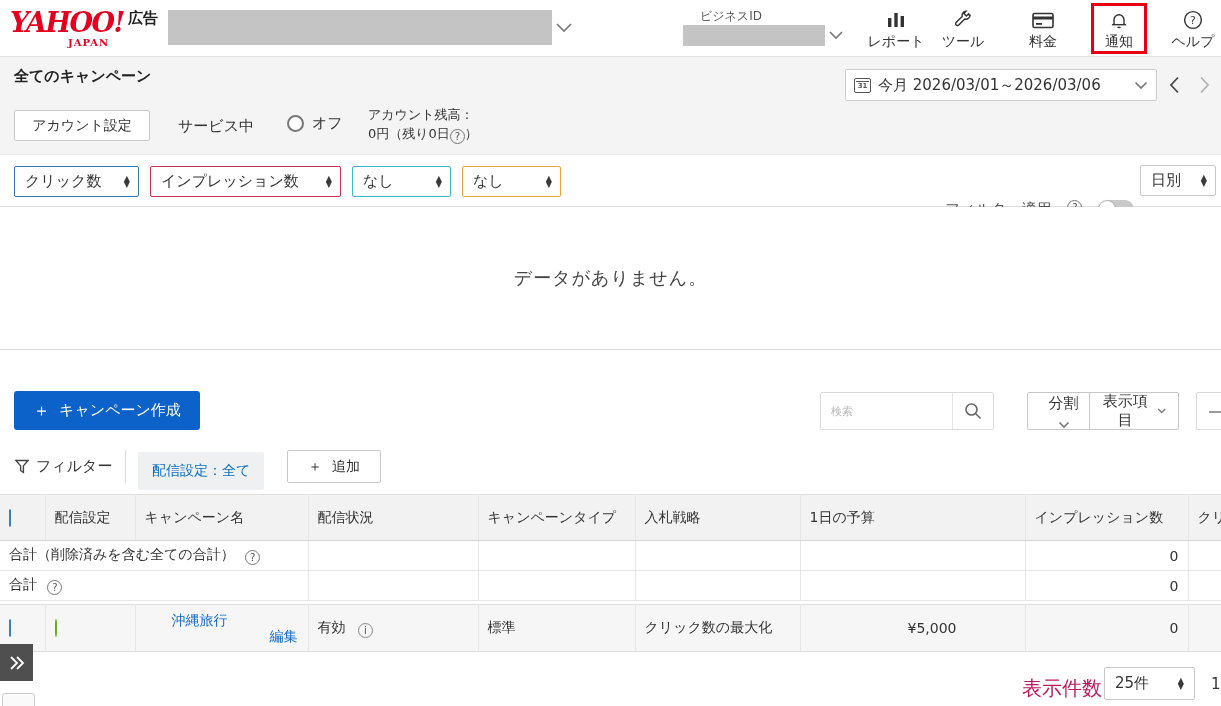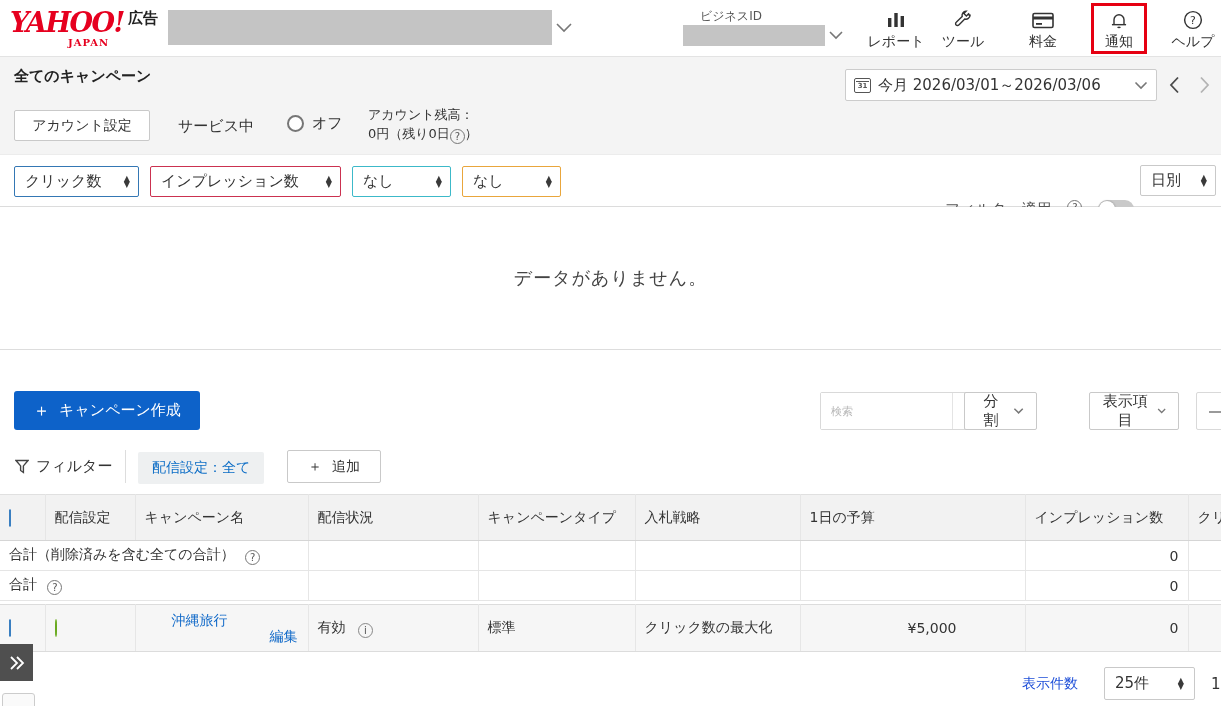--- a/index.html
+++ b/index.html
@@ -82,21 +82,21 @@
     justify-content:center; cursor:pointer; background:#fff; }
   .tool-btn { position:absolute; top:392px; height:38px; gap:8px; font-size:15px; padding:0 12px; }
   .partial-btn { position:absolute; left:1196px; top:392px; width:40px; height:38px;
     border:1px solid #d9d9d9; border-radius:2px; background:#fff; }
   .partial-btn::after { content:""; position:absolute; left:12px; top:18px; width:14px; height:2px; background:#9a9a9a; }
 
   
   .filter-lbl { position:absolute; left:15px; top:457px; font-size:15px; color:#333; display:flex;
     align-items:center; gap:7px; cursor:pointer; }
   .vdiv { position:absolute; left:125px; top:450px; width:1px; height:33px; background:#ddd; }
-  .chip { position:absolute; left:138px; top:452px; height:32px; padding:8px 14px; background:#eef0f1;
+  .chip { position:absolute; left:138px; top:452px; height:38px; padding:8px 14px; background:#eef0f1;
     color:#0c6dc6; font-size:14px; display:flex; align-items:center; border-radius:2px; cursor:pointer; }
   .add-btn { position:absolute; left:287px; top:450px; width:94px; height:33px; gap:10px; font-size:14px; }
 
   
   #campaign-table { position:absolute; top:494px; left:0; width:1260px; border-collapse:collapse;
     table-layout:fixed; font-size:14px; }
   #campaign-table th, #campaign-table td { border-right:1px solid #e6e6e6; padding:0 9px;
     overflow:hidden; white-space:nowrap; }
   #campaign-table thead th { background:#f2f2f2; border-top:1px solid #e0e0e0;
     border-bottom:1px solid #d5d5d5; height:46px; font-weight:normal; text-align:left; color:#333; }
@@ -110,21 +110,21 @@
   .dot { width:19px; height:19px; border-radius:50%; background:#7cc22d; border:1px solid #69a822; margin:0 auto; }
   .link { color:#1069c8; cursor:pointer; text-decoration:none; }
   .namecell { position:relative; }
   .namecell .nm { position:absolute; left:36px; top:7px; font-size:14px; }
   .namecell .ed { position:absolute; right:10px; bottom:5px; font-size:14px; }
   .info-ic { display:inline-flex; width:15px; height:15px; border:1px solid #888; border-radius:50%;
     font-size:10px; color:#555; align-items:center; justify-content:center; vertical-align:-2px;
     margin-left:8px; font-style:normal; }
 
   
-  .pagesize-lbl { position:absolute; left:1022px; top:675px; font-size:14px; color:#1d4ed8; }
+  .pagesize-lbl { position:absolute; left:1022px; top:675px; font-size:20px; color:#be185d; }
   .pagesize-box { position:absolute; left:1104px; top:667px; width:91px; height:33px;
     justify-content:space-between; padding:0 10px; font-size:15px; }
   .page-num { position:absolute; left:1211px; top:675px; font-size:15px; color:#333; }
   .expand-btn { position:absolute; left:0; top:644px; width:33px; height:37px; background:#4f4f4f;
     color:#fff; font-size:18px; display:flex; align-items:center; justify-content:center; cursor:pointer; }
   .bottom-partial { position:absolute; left:2px; top:693px; width:33px; height:16px; background:#fafafa;
     border:1px solid #ccc; border-radius:3px 3px 0 0; }
 </style>
 </head>
 <body>
@@ -287,21 +287,21 @@
   <div class="search-wrap">
     <input type="text" placeholder="検索" style="">
     <span class="search-btn">
       <svg width="18" height="18" viewBox="0 0 18 18">
           <circle cx="7.5" cy="7.5" r="5.5" fill="none" stroke="#666" stroke-width="1.6"></circle>
           <line x1="11.8" y1="11.8" x2="16.5" y2="16.5" stroke="#666" stroke-width="1.6"></line>
         </svg>
     </span>
   </div>
 
-  <button class="btn-outline tool-btn" style="left:964px;width:73px;">
+  <button class="btn-outline tool-btn" style="left:1027px;width:73px;flex-direction:column;">
     <span>分割</span>
     <svg width="12" height="8" viewBox="0 0 12 8">
         <polyline class="chev" points="1.5,1.5 6,6 10.5,1.5"></polyline>
       </svg>
   </button>
 
   <button class="btn-outline tool-btn" style="left:1089px;width:90px;">
     <span>表示項目</span>
     <svg width="12" height="8" viewBox="0 0 12 8">
         <polyline class="chev" points="1.5,1.5 6,6 10.5,1.5"></polyline>

